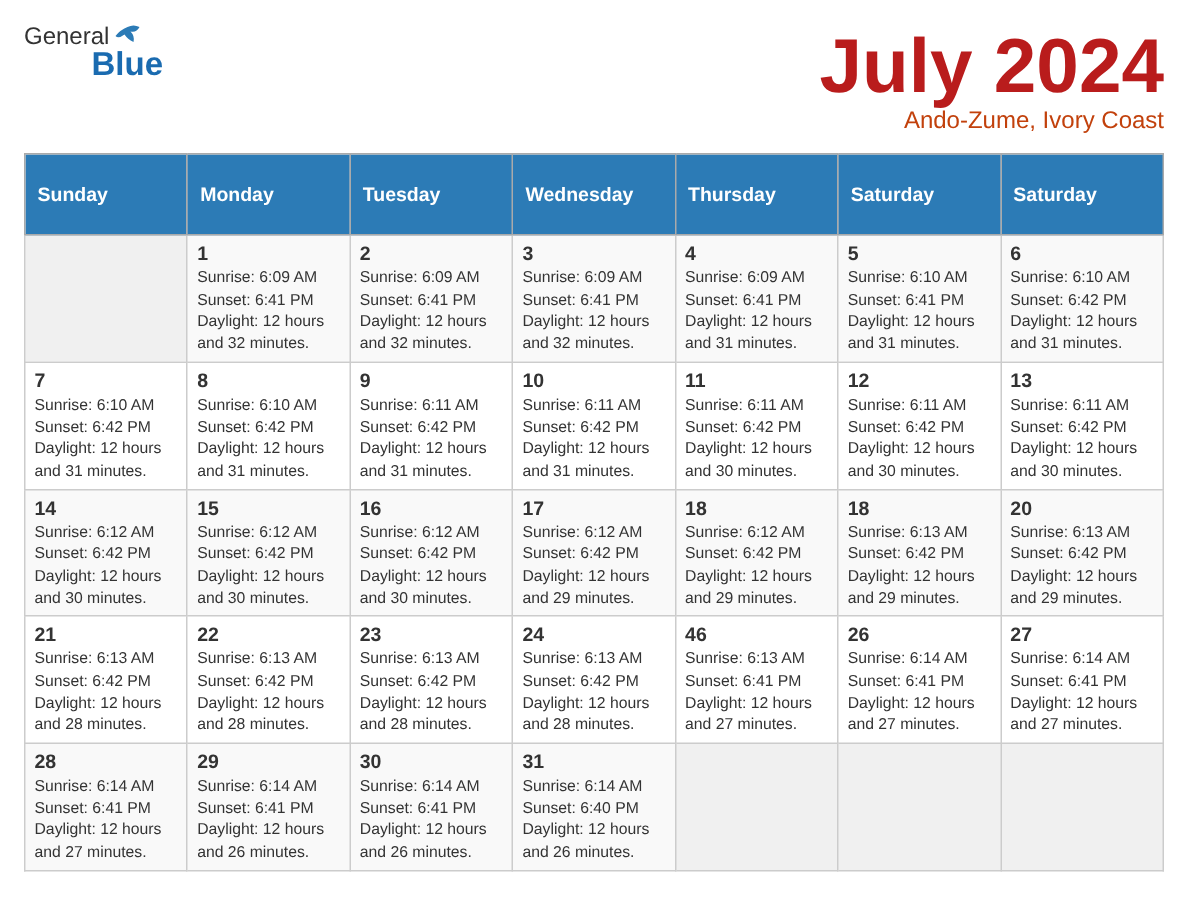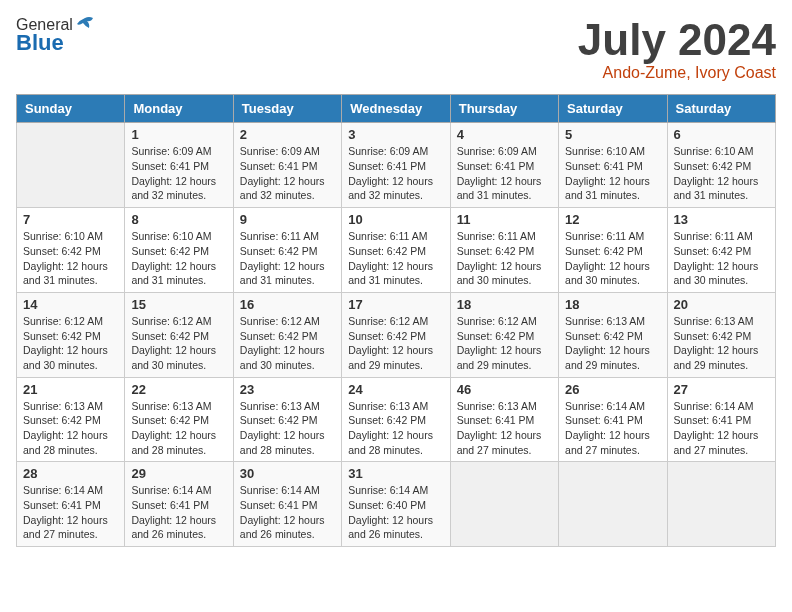--- a/index.html
+++ b/index.html
@@ -20,38 +20,38 @@
       display: flex;
       flex-direction: column;
       align-items: flex-start;
     }
     .logo-general { color: #333; }
     .logo-blue { color: #1a6bb0; }
     .title-area {
       text-align: right;
     }
     .month-title {
-      font-size: 44px;
+      font-size: 51px;
       font-weight: bold;
-      color: #404040;
+      color: #b91c1c;
       line-height: 1.1;
     }
     .location-title {
       font-size: 16px;
       color: #c2410c;
     }
     table {
       width: 100%;
       border-collapse: collapse;
       font-size: 11px;
     }
     thead tr th {
       background-color: #2c7bb6;
       color: #fff;
-      padding: 6px 8px;
+      padding: 19px 8px;
       text-align: left;
       font-size: 13px;
       font-weight: bold;
       border: 1px solid #aaa;
     }
     tbody tr td {
       border: 1px solid #ccc;
       vertical-align: top;
       padding: 4px 6px;
       width: 107px;
@@ -81,21 +81,21 @@
 <body>
 
 <div class="header-area">
   <div class="logo">
     <div style="display:flex; align-items:flex-start;">
       <span class="logo-general">General</span>
       <svg width="20" height="16" viewBox="0 0 20 16" style="margin-left:2px;">
         <path d="M10 2 Q14 0 18 2 Q16 6 12 5 Q15 8 14 12 Q10 10 8 7 Q4 10 2 8 Q5 4 10 2Z" fill="#2c7bb6"></path>
       </svg>
     </div>
-    <span class="logo-blue" style="font-size:22px; font-weight:bold; color:#1a6bb0; margin-top:-4px;">Blue</span>
+    <span class="logo-blue" style="font-size:22px; font-weight:bold; color:#1a6bb0; margin-top:-4px;margin-left:45px;">Blue</span>
   </div>
   <div class="title-area">
     <div class="month-title">July 2024</div>
     <div class="location-title">Ando-Zume, Ivory Coast</div>
   </div>
 </div>
 
 <table>
   <thead>
     <tr>

